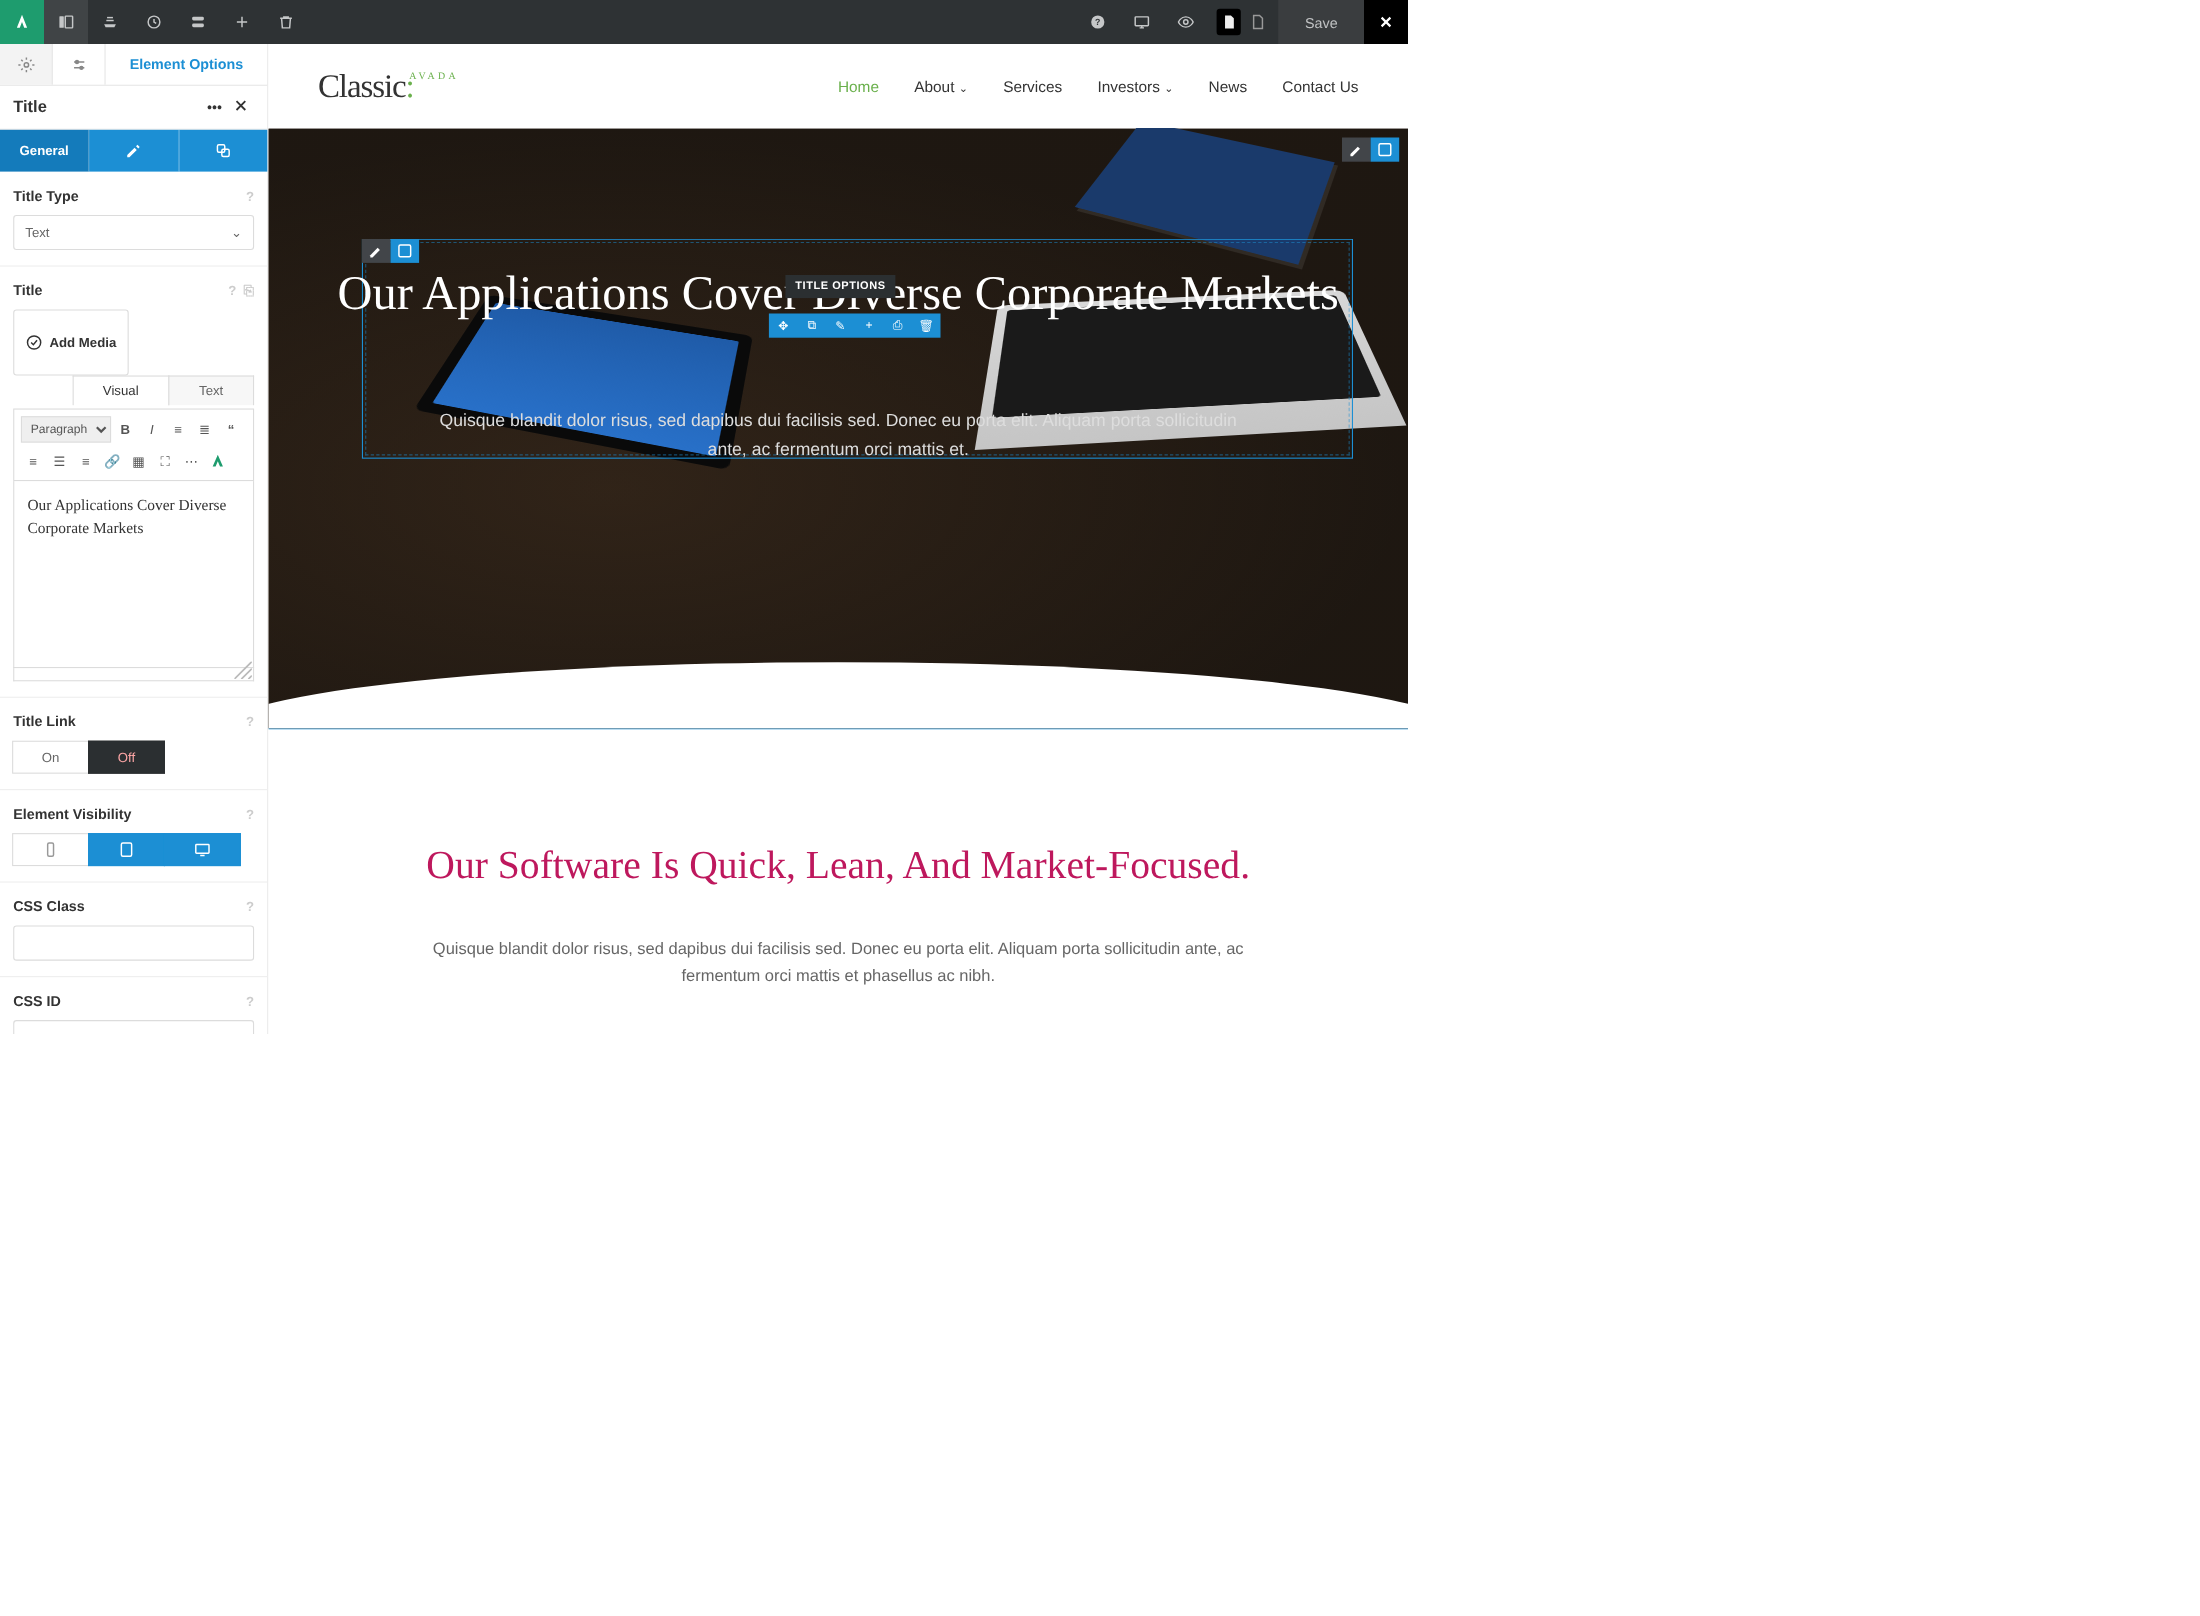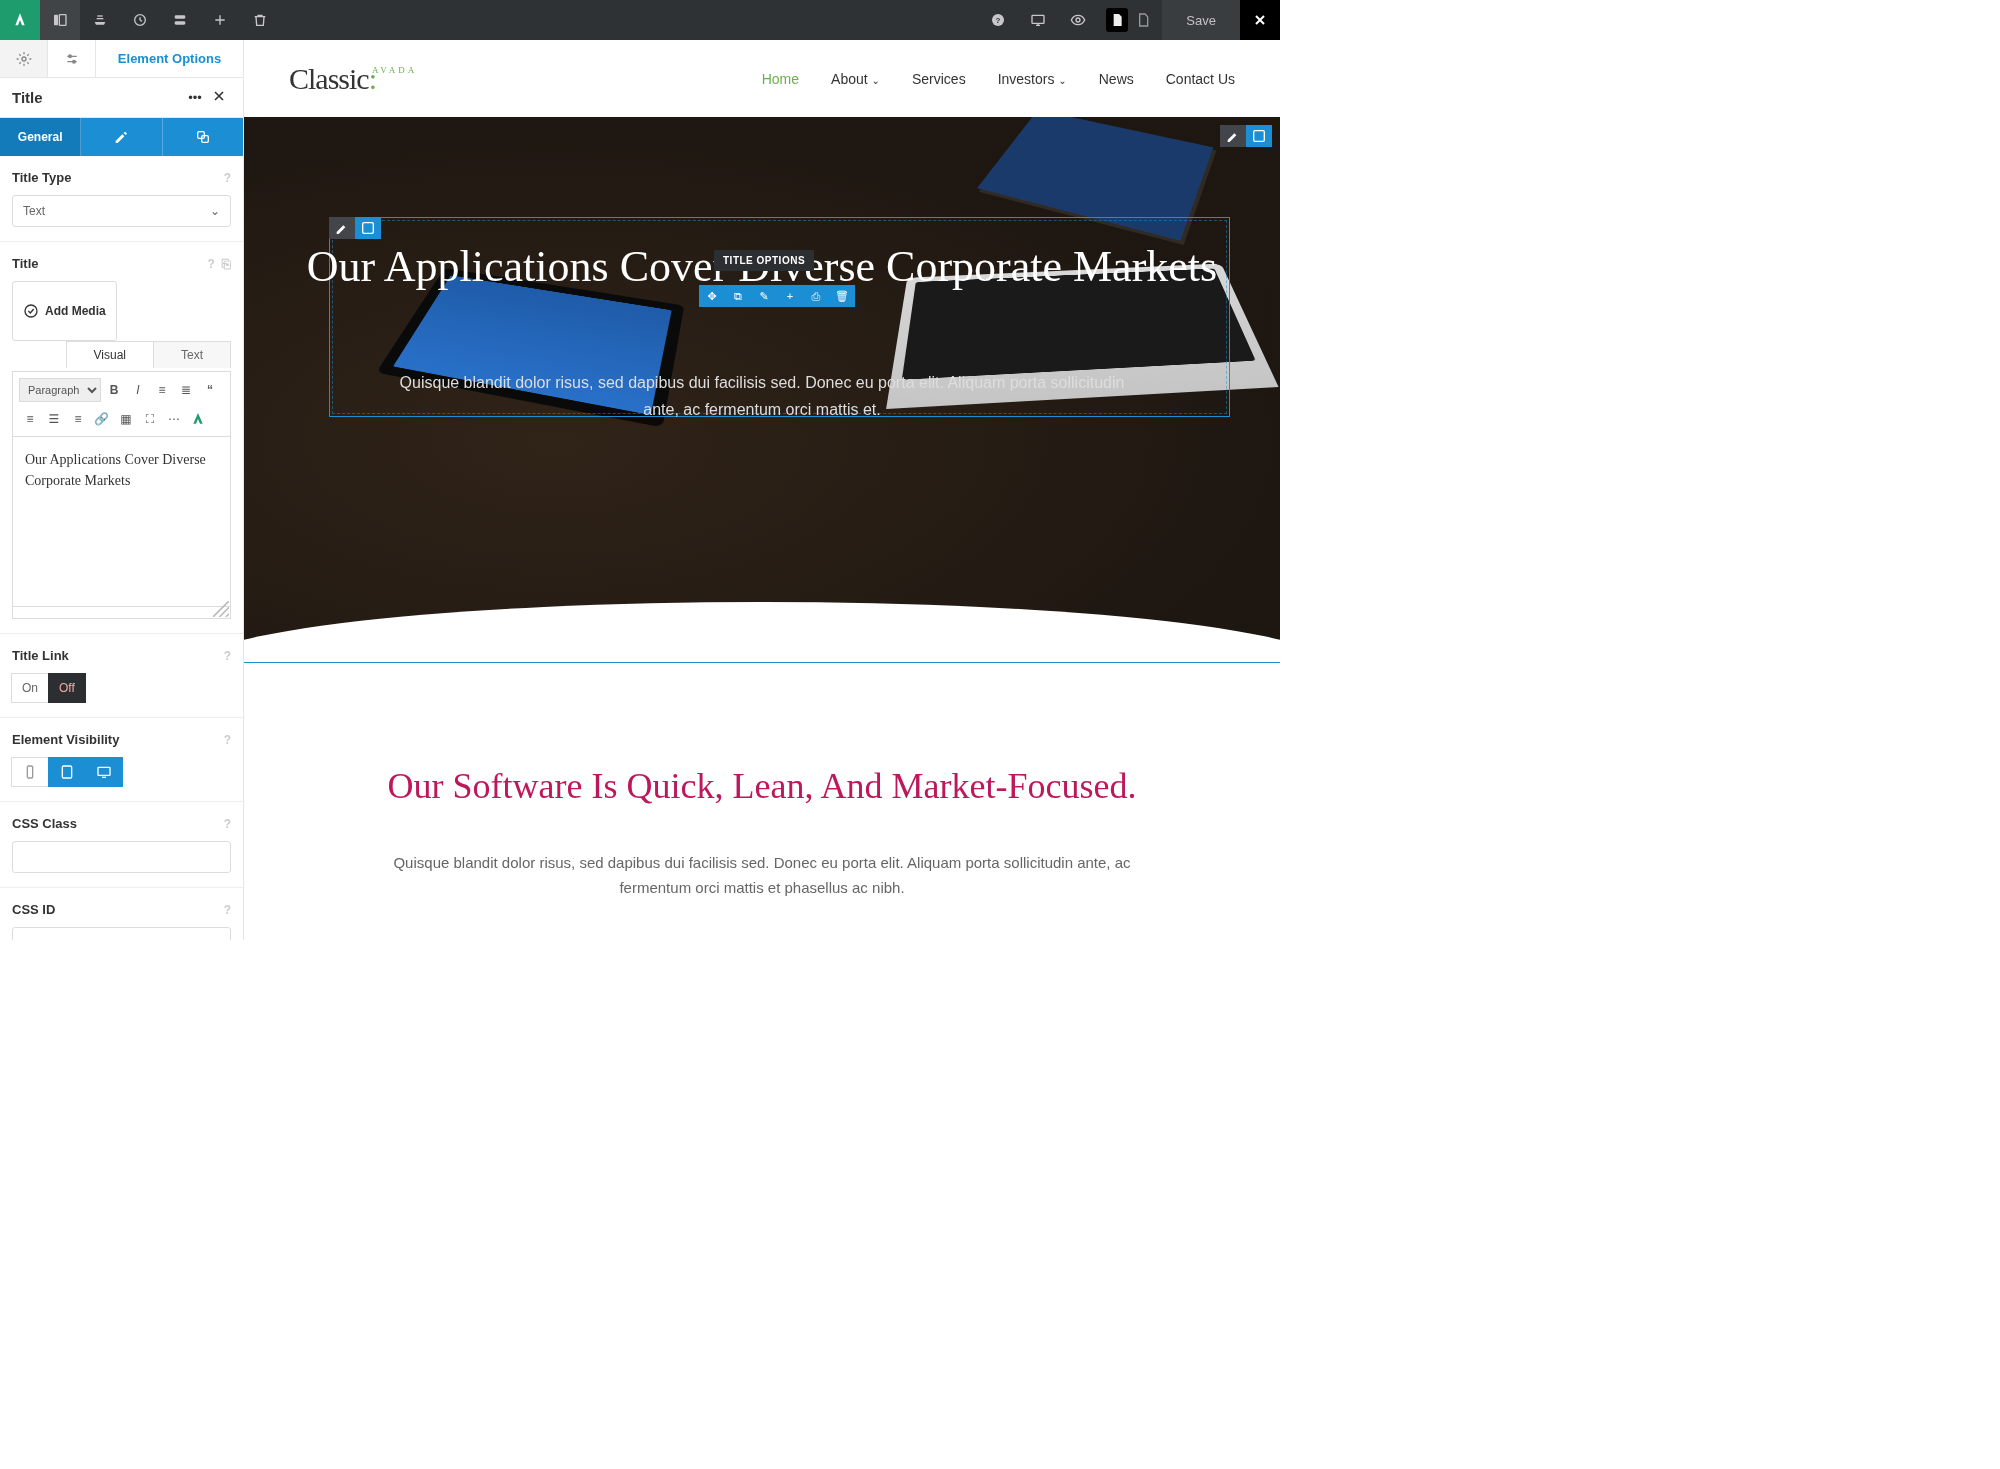--- a/index.html
+++ b/index.html
@@ -36,21 +36,21 @@
 .addmedia{display:inline-flex;align-items:center;gap:6px;border:1px solid #dcdcdc;border-radius:3px;padding:21px 10px;font-size:12px;font-weight:600;color:#333}
 .edtabs{float:right;display:flex}
 .edtabs .ed{border:1px solid #dcdcdc;border-bottom:0;padding:6px 27px;font-size:12px;color:#666;background:#f7f7f7;margin-left:-1px;cursor:pointer}
 .edtabs .ed.active{background:#fff;color:#333}
 .toolbar{border:1px solid #dcdcdc;background:#fff;padding:6px;margin-top:30px;display:flex;flex-wrap:wrap;gap:2px;align-items:center}
 .toolbar .tool{width:22px;height:22px;display:flex;align-items:center;justify-content:center;color:#555;cursor:pointer;font-size:12px}
 .toolbar select{height:24px;border:1px solid #dcdcdc;font-size:11px;color:#555;padding:0 4px}
 .editor{border:1px solid #dcdcdc;border-top:0;min-height:170px;padding:12px;font-family:Georgia,serif;font-size:14px;color:#333;line-height:1.5}
 .resizer{height:12px;border:1px solid #dcdcdc;border-top:0;display:flex;justify-content:flex-end;align-items:flex-end;padding:1px}
 .btngroup{display:flex}
-.btngroup .bg{height:30px;padding:0 10px;display:flex;align-items:center;border:1px solid #dcdcdc;margin-left:-1px;font-size:12px;color:#666;cursor:pointer}
+.btngroup .bg{height:30px;padding:0 26px;display:flex;align-items:center;border:1px solid #dcdcdc;margin-left:-1px;font-size:12px;color:#666;cursor:pointer}
 .btngroup .bg.active{background:#2b2f31;color:#fca5a5;border-color:#2b2f31}
 .btngroup .bg.blue{background:#1c8fd4;color:#fff;border-color:#1c8fd4}
 .input{width:100%;height:32px;border:1px solid #dcdcdc;border-radius:3px;background:#fff;padding:0 10px}
 
 .preview{flex:1;position:relative;background:#fff;overflow:hidden}
 .siteheader{height:77px;display:flex;align-items:center;padding:0 45px}
 .logo{font-family:Georgia,serif;font-size:30px;letter-spacing:-1px;color:#333}
 .logo .dot{color:#6ab04c}
 .logo .sup{font-size:9px;letter-spacing:3px;color:#6ab04c;position:relative;top:-16px;left:-4px}
 .navmenu{margin-left:auto;display:flex;gap:32px;font-size:14px}

